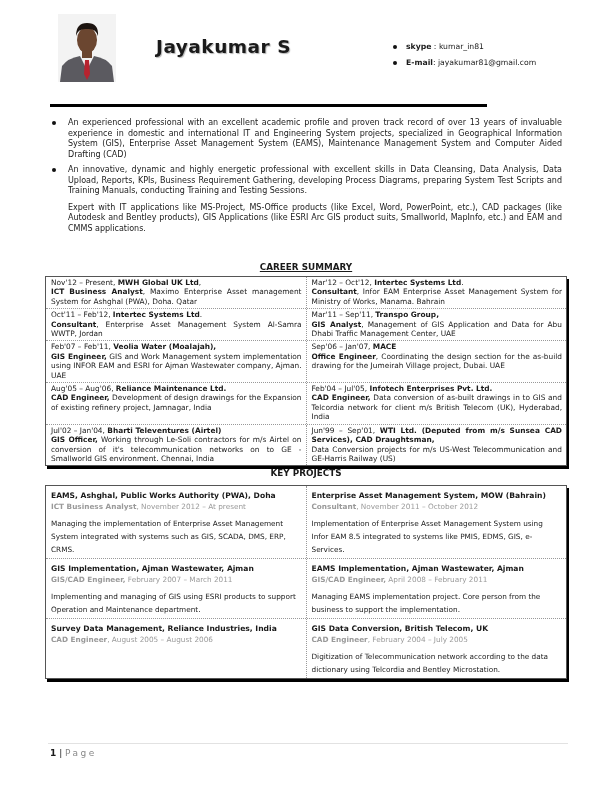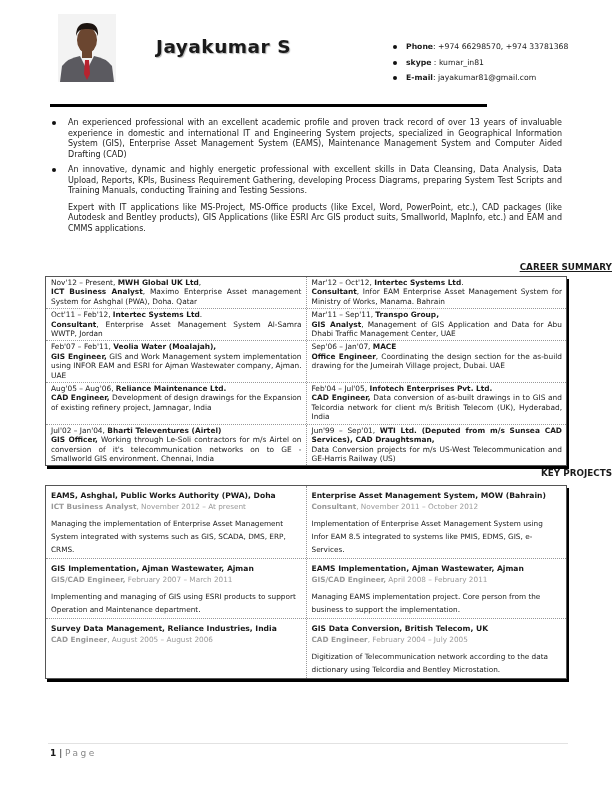--- a/index.html
+++ b/index.html
@@ -10,21 +10,21 @@
           text-shadow:1px 1px 1px #b5b5b5; font-family:"DejaVu Sans",sans-serif; }
   .contact { position:absolute; left:392px; top:42px; margin:0; padding:0; list-style:none; font-size:7.7px; }
   .contact li { position:relative; padding-left:14px; height:15.5px; line-height:10px; }
   .contact li::before { content:""; position:absolute; left:1px; top:3px; width:4px; height:4px; border-radius:50%; background:#111; }
   .contact b { font-weight:bold; }
   .hr-top { position:absolute; left:50px; top:104px; width:437px; height:3px; background:#000; }
   .summary { position:absolute; left:50px; top:118px; width:512px; font-size:8px; line-height:10.5px; }
   .bul { position:relative; padding-left:18px; text-align:justify; margin-bottom:5px; }
   .bul::before { content:""; position:absolute; left:2px; top:3px; width:4px; height:4px; border-radius:50%; background:#111; }
   .plain { padding-left:18px; text-align:justify; margin-top:6px; }
-  .sec-title { position:absolute; left:0; width:612px; text-align:right; font-size:8.8px; font-weight:bold; }
+  .sec-title { position:absolute; left:0; width:612px; text-align:center; font-size:8.8px; font-weight:bold; }
   .sec-title.u { text-decoration:underline; }
   .career { position:absolute; left:45px; top:276px; width:520px; border:1px solid #555;
             box-shadow:2px 3px 0 #000; font-size:7.4px; line-height:9.4px; }
   .crow { display:flex; border-bottom:1px dotted #999; }
   .crow:last-child { border-bottom:none; }
   .ccell { flex:1; padding:1px 4px 2px 5px; text-align:justify; }
   .ccell:first-child { border-right:1px dotted #999; }
   .projects { position:absolute; left:45px; top:485px; width:520px; border:1px solid #555;
               box-shadow:2px 3px 0 #000; font-size:7.3px; }
   .prow { display:flex; border-bottom:1px dotted #999; }
@@ -50,21 +50,20 @@
     <path d="M27 46 L31 46 L32 60 L29 66 L26 60 Z" fill="#b8232f"></path>
     <ellipse cx="29" cy="26" rx="10" ry="13" fill="#6b4630"></ellipse>
     <path d="M18 22 Q18 9 29 9 Q41 9 40 22 Q38 14 29 15 Q20 14 18 22 Z" fill="#1c1410"></path>
     <rect x="24" y="37" width="10" height="7" fill="#6b4630"></rect>
   </svg>
 </div>
 
 <div class="name">Jayakumar S</div>
 
 <ul class="contact">
-  <li><b>Phone</b><span>: +974 66298570, +974 33781368</span></li>
   <li><b>skype</b><span> : kumar_in81</span></li>
   <li><b>E-mail</b><span>: jayakumar81@gmail.com</span></li>
 </ul>
 
 <div class="hr-top"></div>
 
 <div class="summary">
   <div class="bul">An experienced professional with an excellent academic profile and proven track record of over 13 years of invaluable experience in domestic and international IT and Engineering System projects,  specialized in Geographical Information System (GIS), Enterprise Asset Management System (EAMS), Maintenance Management System and Computer Aided Drafting (CAD)</div>
   <div class="bul">An innovative, dynamic and highly energetic professional with excellent skills in Data Cleansing, Data Analysis, Data Upload, Reports, KPIs, Business Requirement Gathering, developing Process Diagrams, preparing System Test Scripts and Training Manuals, conducting Training and Testing Sessions.</div>
   <div class="plain">Expert with IT applications like MS-Project, MS-Office products (like Excel, Word, PowerPoint, etc.), CAD packages (like Autodesk and Bentley products), GIS Applications (like ESRI Arc GIS product suits, Smallworld, MapInfo, etc.) and EAM and CMMS applications.</div>

